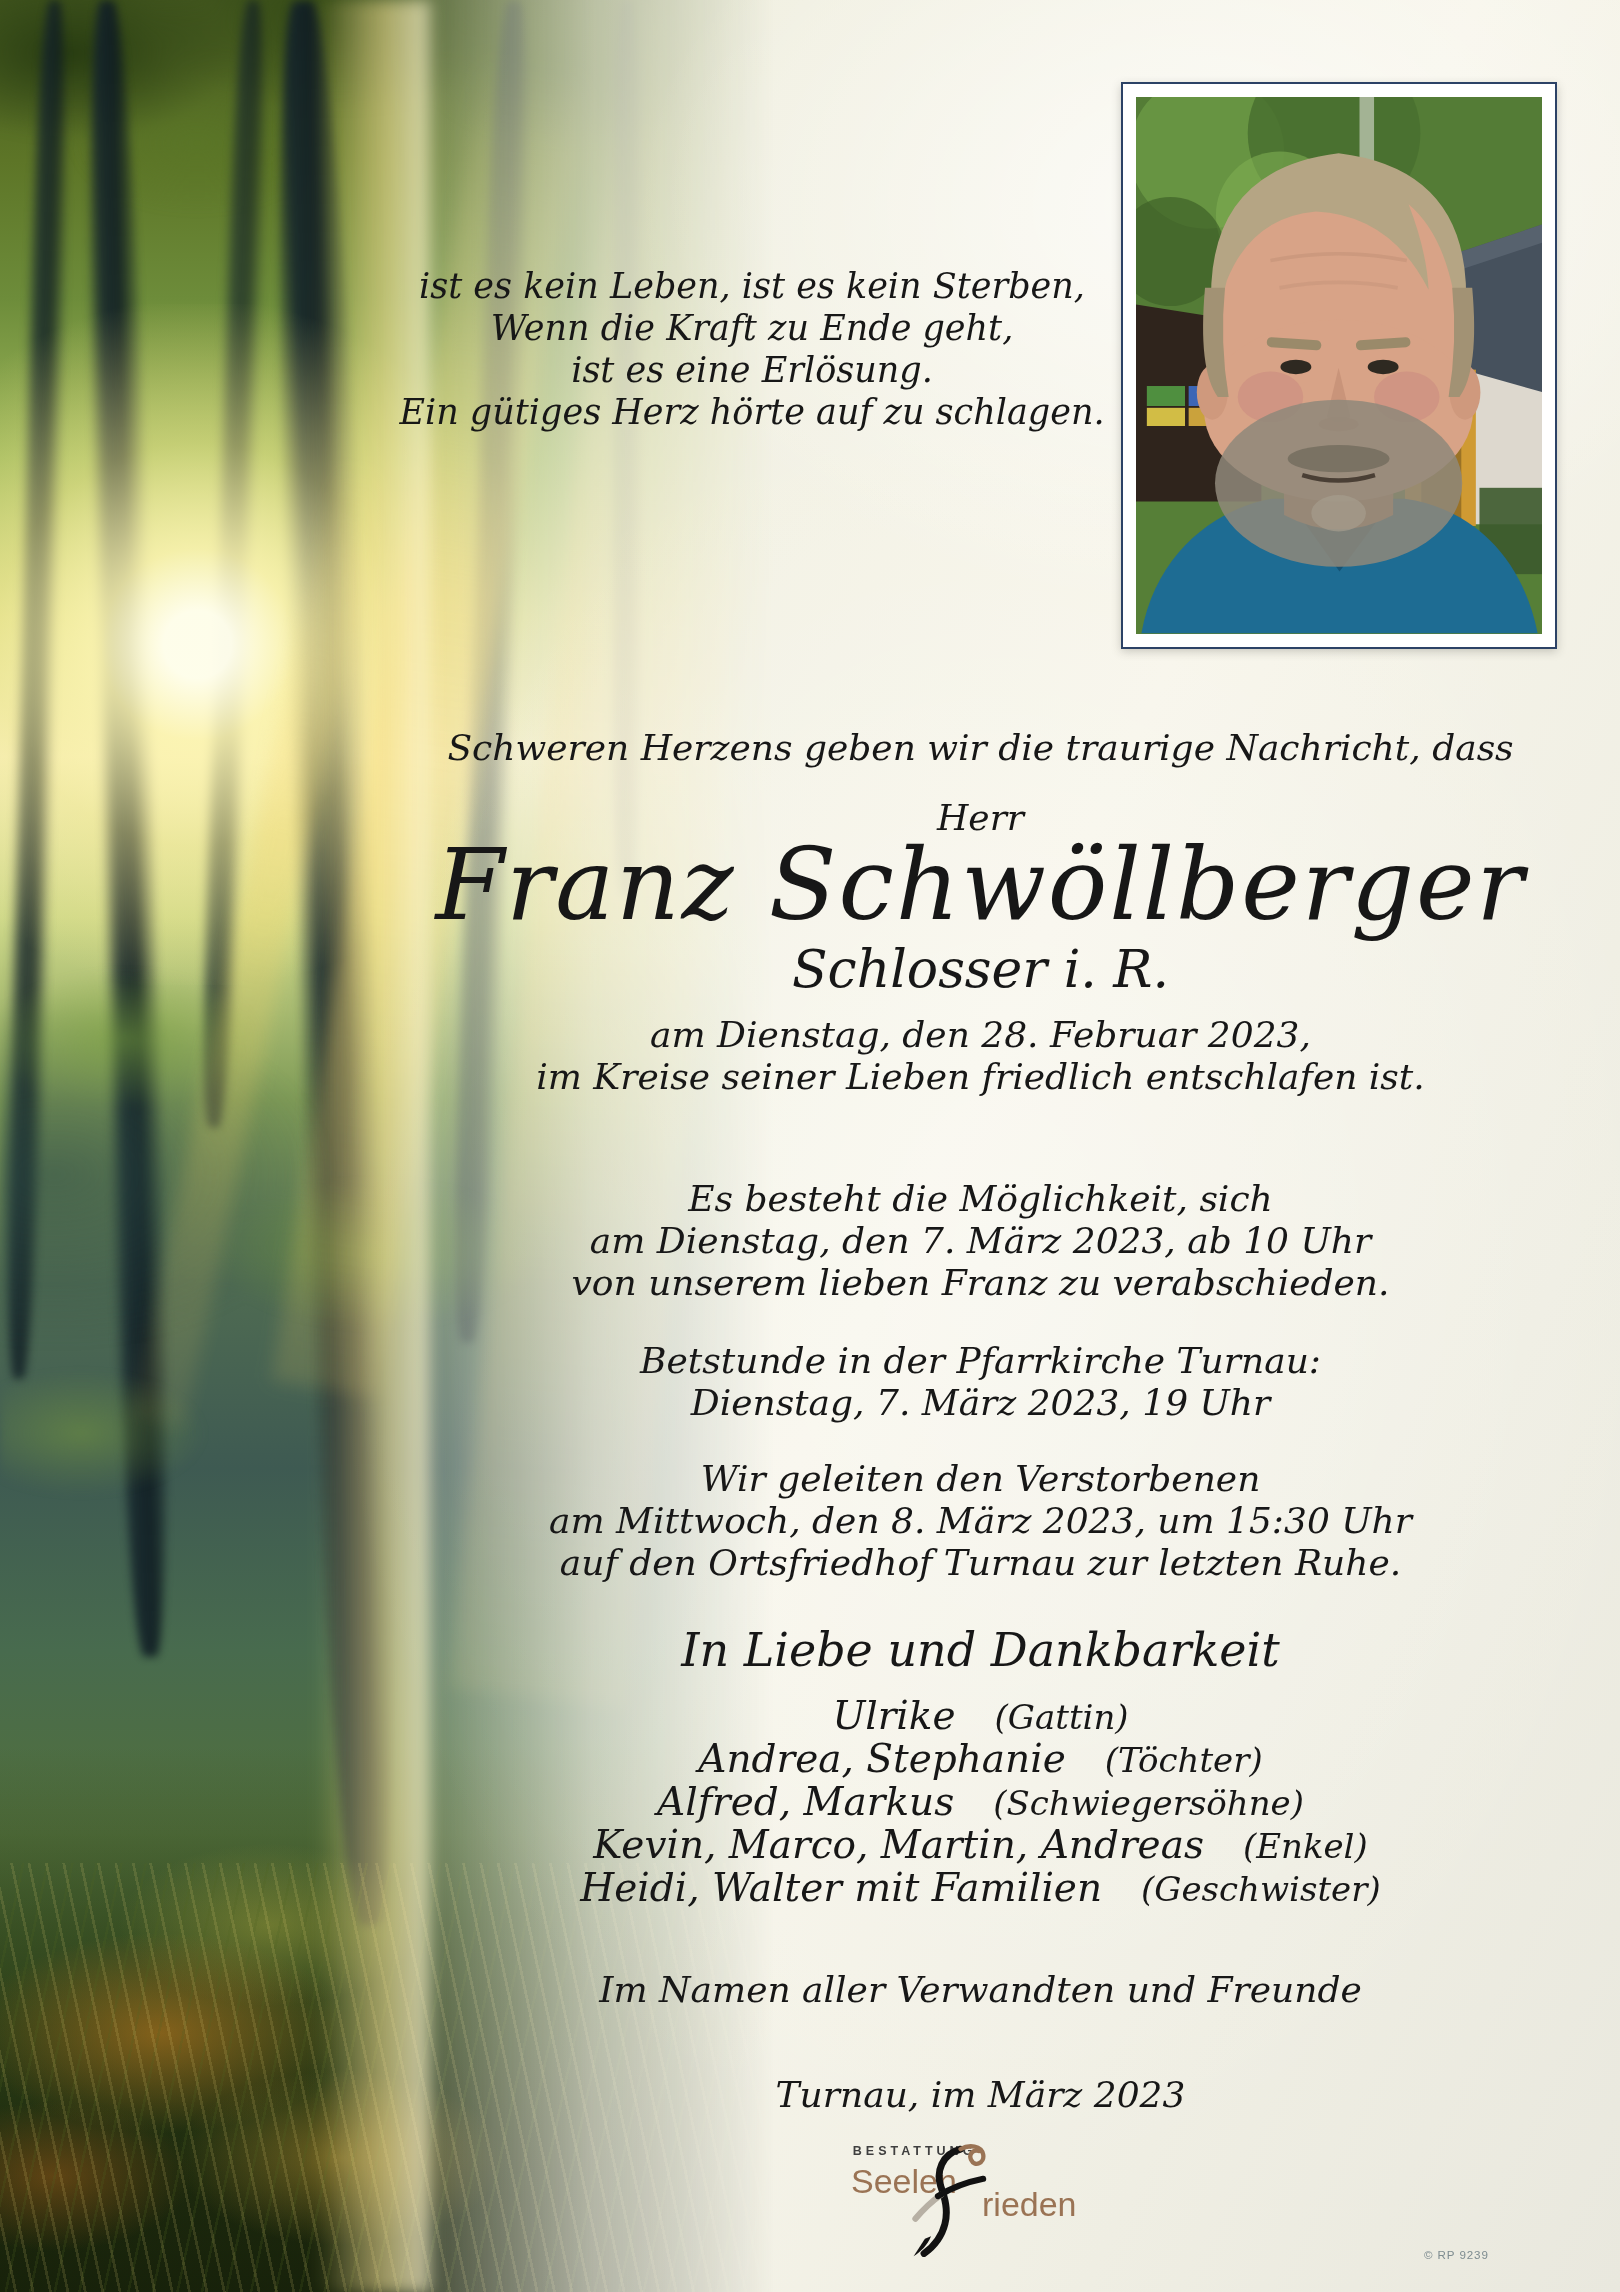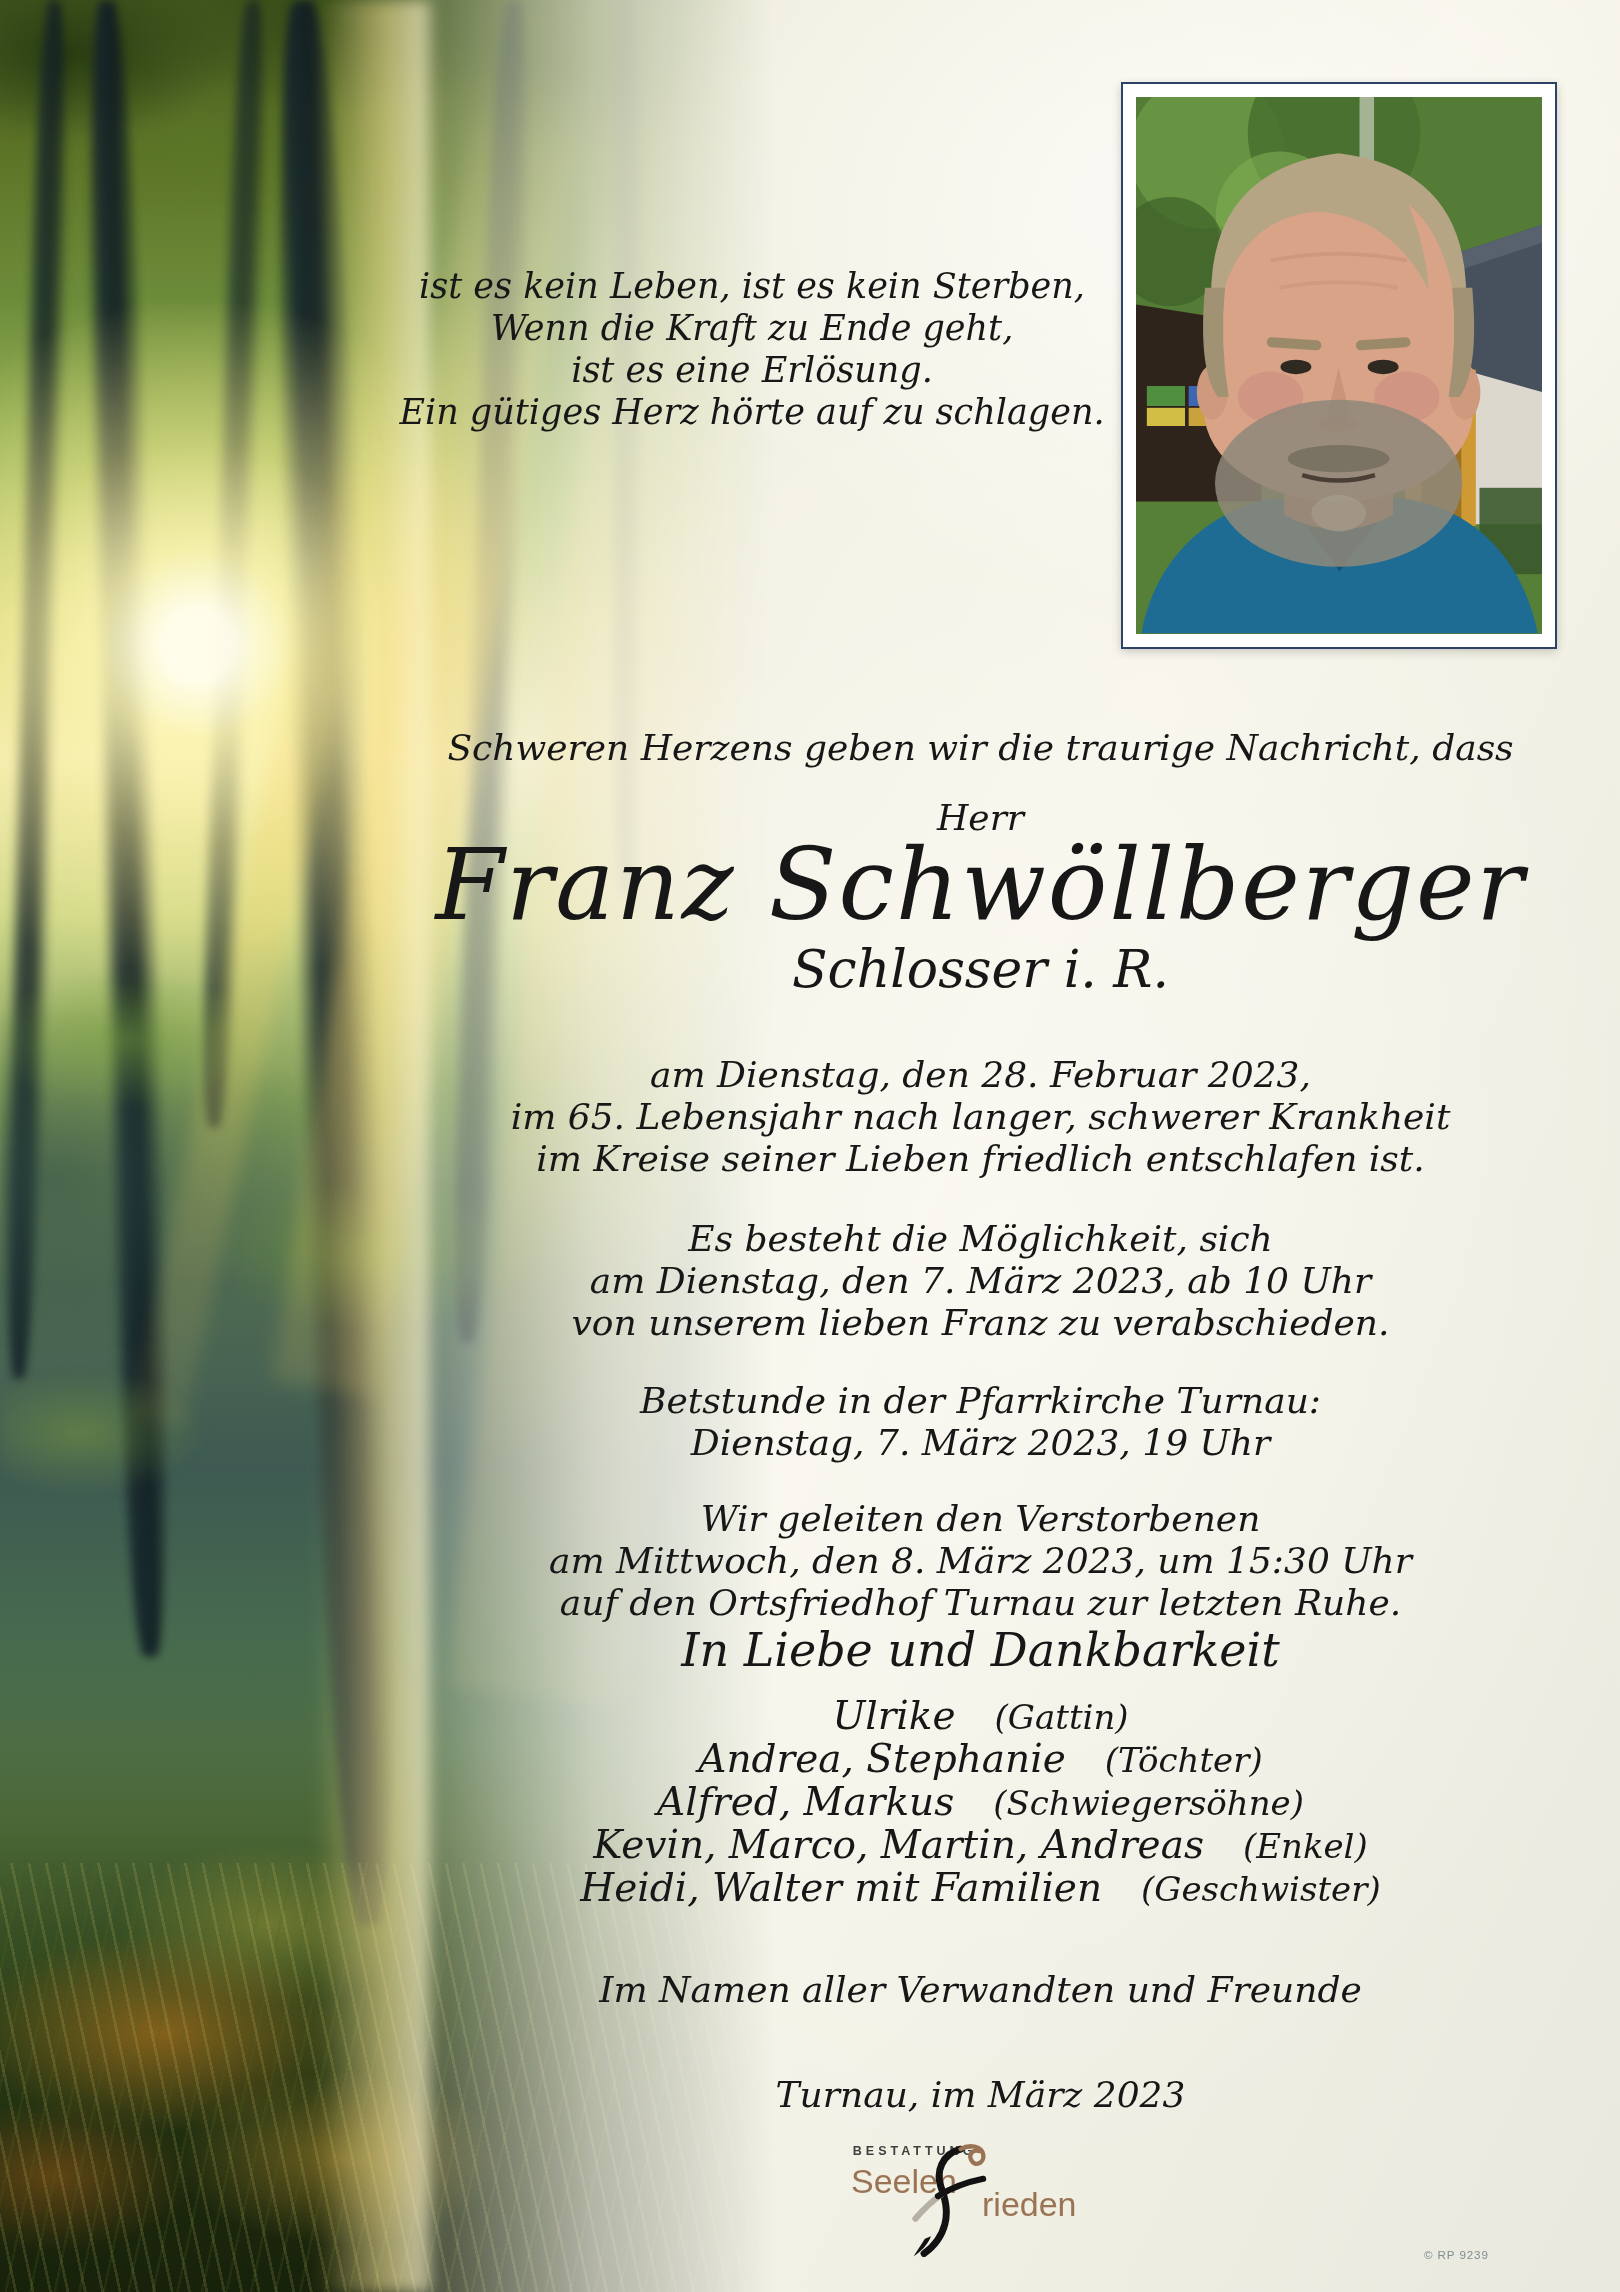--- a/index.html
+++ b/index.html
@@ -101,21 +101,21 @@
   .photo{width:100%;height:100%;overflow:hidden;background:#567f37;}
   .photo svg{display:block;width:100%;height:100%;}
   
   .txt{position:absolute;text-align:center;font-style:italic;}
   .poem{left:125px;top:265px;width:1254px;font-size:35px;line-height:42px;font-weight:500;}
   .main{left:349px;width:1263px;}
   .intro{top:727px;font-size:36px;}
   .salutation{top:797px;font-size:36px;}
   .deceased-name{top:831px;font-size:99px;line-height:107px;font-weight:500;letter-spacing:1.8px;}
   .profession{top:939px;font-size:52px;}
-  .para{font-size:36px;line-height:42px;margin-top:40px;}
+  .para{font-size:36px;line-height:42px;}
   .death-para{top:1014px;}
   .farewell-para{top:1178px;}
   .prayer-para{top:1340px;}
   .burial-para{top:1458px;}
   .family-heading{top:1623px;font-size:46px;font-weight:500;}
   .family-list{top:1695px;font-size:39px;line-height:42px;}
   .family-row .relation{font-size:34px;margin-left:39px;}
   .closing{top:1969px;font-size:36px;}
   .place-date{top:2074px;font-size:36px;}
   
@@ -220,21 +220,20 @@
   <div>Ein gütiges Herz hörte auf zu schlagen.</div>
 </div>
 
 <div class="txt main intro">Schweren Herzens geben wir die traurige Nachricht, dass</div>
 <div class="txt main salutation">Herr</div>
 <div class="txt main deceased-name">Franz Schwöllberger</div>
 <div class="txt main profession">Schlosser i. R.</div>
 
 <div class="txt main para death-para">
   <div>am Dienstag, den 28. Februar 2023,</div>
-  <div>im 65. Lebensjahr nach langer, schwerer Krankheit</div>
   <div>im Kreise seiner Lieben friedlich entschlafen ist.</div>
 </div>
 
 <div class="txt main para farewell-para">
   <div>Es besteht die Möglichkeit, sich</div>
   <div>am Dienstag, den 7. März 2023, ab 10 Uhr</div>
   <div>von unserem lieben Franz zu verabschieden.</div>
 </div>
 
 <div class="txt main para prayer-para">

